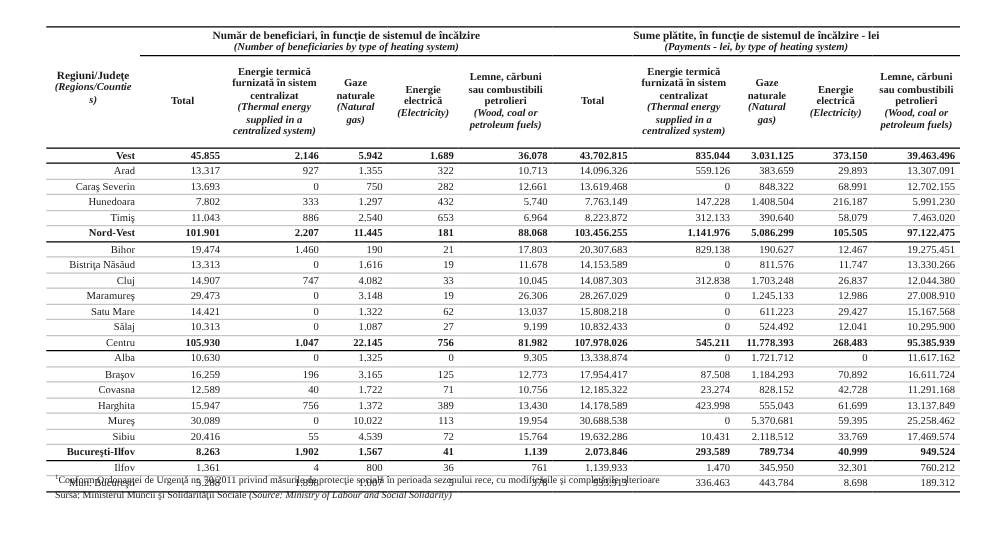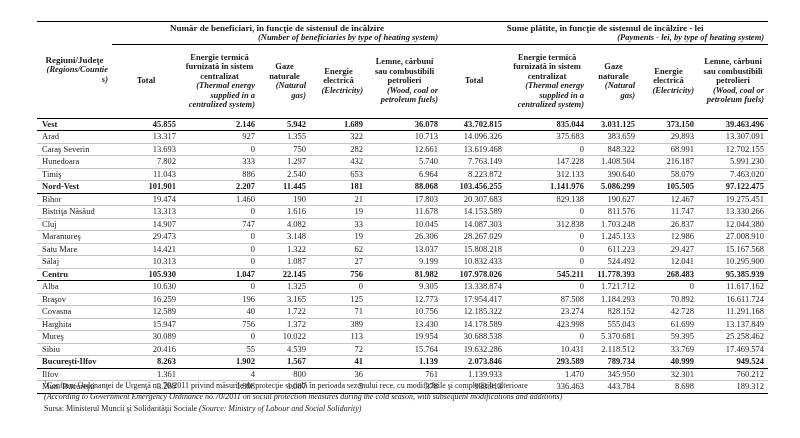--- a/index.html
+++ b/index.html
@@ -14,26 +14,26 @@
   
   thead th { font-weight:bold; text-align:center; vertical-align:middle; }
   tr.group-row th { border-top:1.5px solid #000; border-bottom:1px solid #000;margin-top:16px; }
   th.corner { border-top:1.5px solid #000; border-bottom:1.5px solid #000;
               vertical-align:middle; }
   th.corner .en { word-break:break-all; }
   tr.group-row .ro { font-size:9px; }
   tr.group-row .it { font-size:8.5px; }
   tr.cols-row { height:74px; }
   tr.cols-row th { border-bottom:1.5px solid #000; vertical-align:middle; }
-  .it { font-style:italic;text-align:right; }
+  .it { font-style:italic; }
 
   
   tbody tr { height:11.4px; }
   tbody th, tbody td { border-bottom:0.75px solid #c4c4c4; }
-  tbody th { text-align:left; font-weight:normal; padding-left:5px; }
+  tbody th { text-align:right; font-weight:normal; padding-left:5px; }
   tbody td { text-align:right; font-variant-numeric:tabular-nums; }
   tbody tr.region th, tbody tr.region td { font-weight:bold;
       border-top:1.3px solid #000; border-bottom:1px solid #000; }
   tbody tr:last-child th, tbody tr:last-child td { border-bottom:1.5px solid #000; }
 
   
   .notes { position:absolute; left:44px; top:377px; white-space:nowrap; }
   .notes div { font-size:8px; line-height:11.5px; }
   .notes sup { font-size:5.5px; vertical-align:super; }
 </style>
@@ -127,21 +127,21 @@
           <td>39.463.496</td>
         </tr>
         <tr>
           <th>Arad</th>
           <td>13.317</td>
           <td>927</td>
           <td>1.355</td>
           <td>322</td>
           <td>10.713</td>
           <td>14.096.326</td>
-          <td>375.683</td>
+          <td>559.126</td>
           <td>383.659</td>
           <td>29.893</td>
           <td>13.307.091</td>
         </tr>
         <tr>
           <th>Caraş Severin</th>
           <td>13.693</td>
           <td>0</td>
           <td>750</td>
           <td>282</td>
@@ -263,21 +263,21 @@
           <td>1.087</td>
           <td>27</td>
           <td>9.199</td>
           <td>10.832.433</td>
           <td>0</td>
           <td>524.492</td>
           <td>12.041</td>
           <td>10.295.900</td>
         </tr>
         <tr class="region">
-          <th style="font-weight: bold;">Centru</th>
+          <th style="font-weight: normal;">Centru</th>
           <td>105.930</td>
           <td>1.047</td>
           <td>22.145</td>
           <td>756</td>
           <td>81.982</td>
           <td>107.978.026</td>
           <td>545.211</td>
           <td>11.778.393</td>
           <td>268.483</td>
           <td>95.385.939</td>
@@ -397,17 +397,16 @@
           <td>336.463</td>
           <td>443.784</td>
           <td>8.698</td>
           <td>189.312</td>
         </tr>
       </tbody>
   </table>
 
   <div class="notes">
     <div><sup>1</sup><span>Conform Ordonanţei de Urgenţă nr. 70/2011 privind măsurile de protecţie socială în perioada sezonului rece, cu modificările şi completările ulterioare</span></div>
-    <div class="it">(According to Government Emergency Ordinance no.70/2011 on social protection measures during the cold season, with subsequent modifications and additions)</div>
     <div><span>Sursa: Ministerul Muncii şi Solidarităţii Sociale</span> <span class="it">(Source: Ministry of Labour and Social Solidarity)</span></div>
   </div>
 
 </div>
 
 </body></html>

